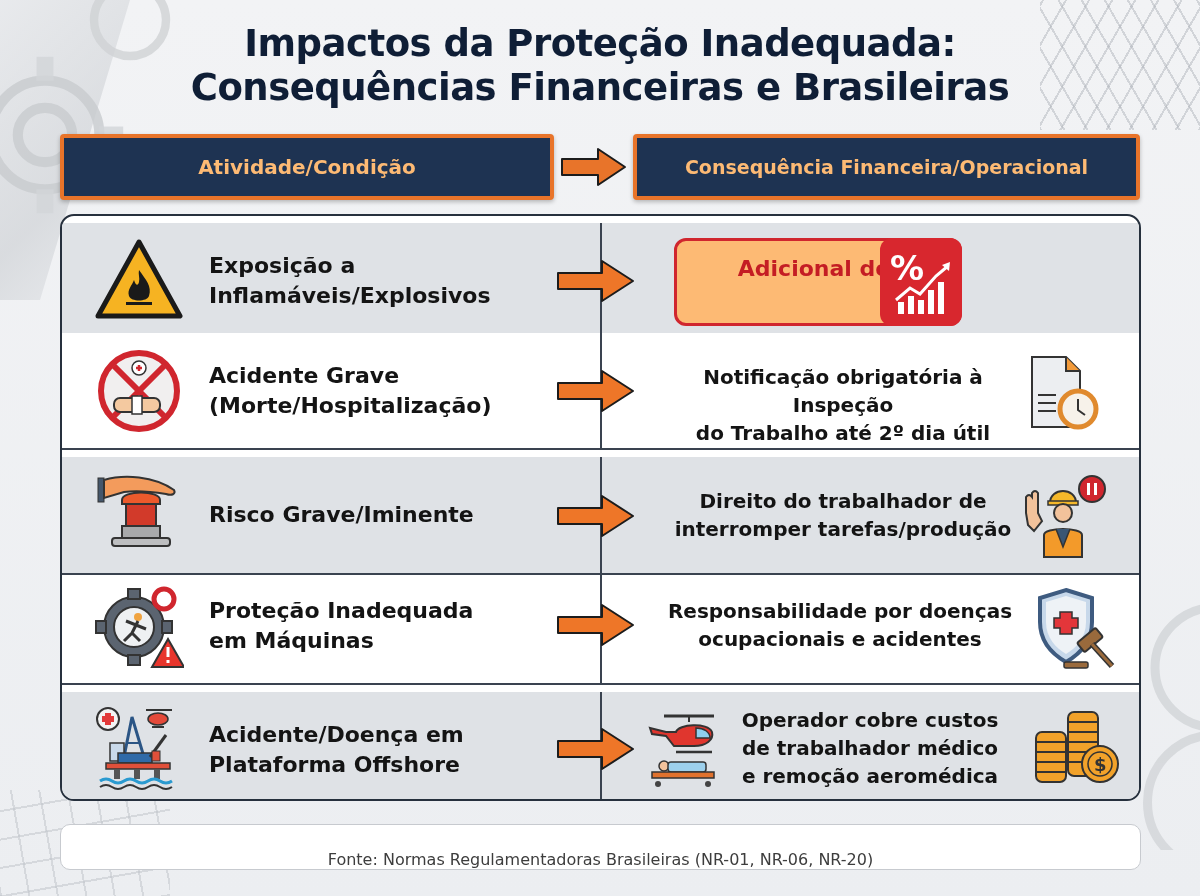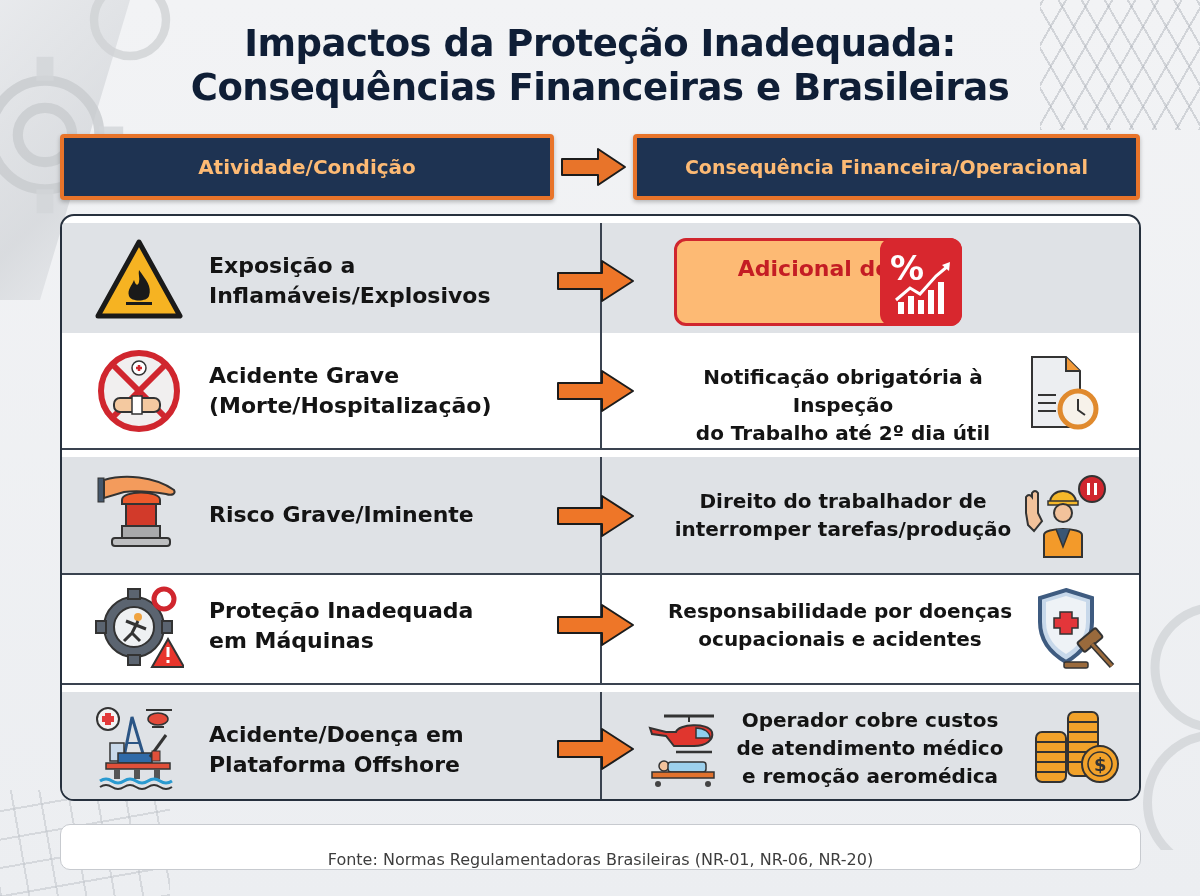--- a/index.html
+++ b/index.html
@@ -355,21 +355,21 @@
         <path d="M50 16 C58 16 64 20 64 26 H50 Z" fill="#8fd0ef" stroke="#333" stroke-width="1.5"></path>
         <line x1="30" y1="40" x2="66" y2="40" stroke="#333" stroke-width="2.5"></line>
         <circle cx="18" cy="54" r="5" fill="#f2c29b" stroke="#333" stroke-width="1.5"></circle>
         <rect x="22" y="50" width="38" height="10" rx="3" fill="#9dd0ec" stroke="#333" stroke-width="1.5"></rect>
         <rect x="6" y="60" width="62" height="6" fill="#e0722e" stroke="#333" stroke-width="1.5"></rect>
         <circle cx="12" cy="72" r="3" fill="#444"></circle>
         <circle cx="62" cy="72" r="3" fill="#444"></circle>
       </svg>
       <div class="txt" style="left:118px; width:300px; top:14px;">
         <div>Operador cobre custos</div>
-        <div>de atendimento médico</div>
+        <div>de trabalhador médico</div>
         <div>e remoção aeromédica</div>
       </div>
       <svg style="position:absolute; left:430px; top:14px;" width="88" height="82" viewBox="0 0 88 82">
         <g fill="#f2a22a" stroke="#333" stroke-width="2">
           <rect x="4" y="26" width="30" height="50" rx="6"></rect>
           <rect x="36" y="6" width="30" height="64" rx="6"></rect>
         </g>
         <g stroke="#333" stroke-width="2">
           <line x1="4" y1="36" x2="34" y2="36"></line>
             <line x1="4" y1="46" x2="34" y2="46"></line>

